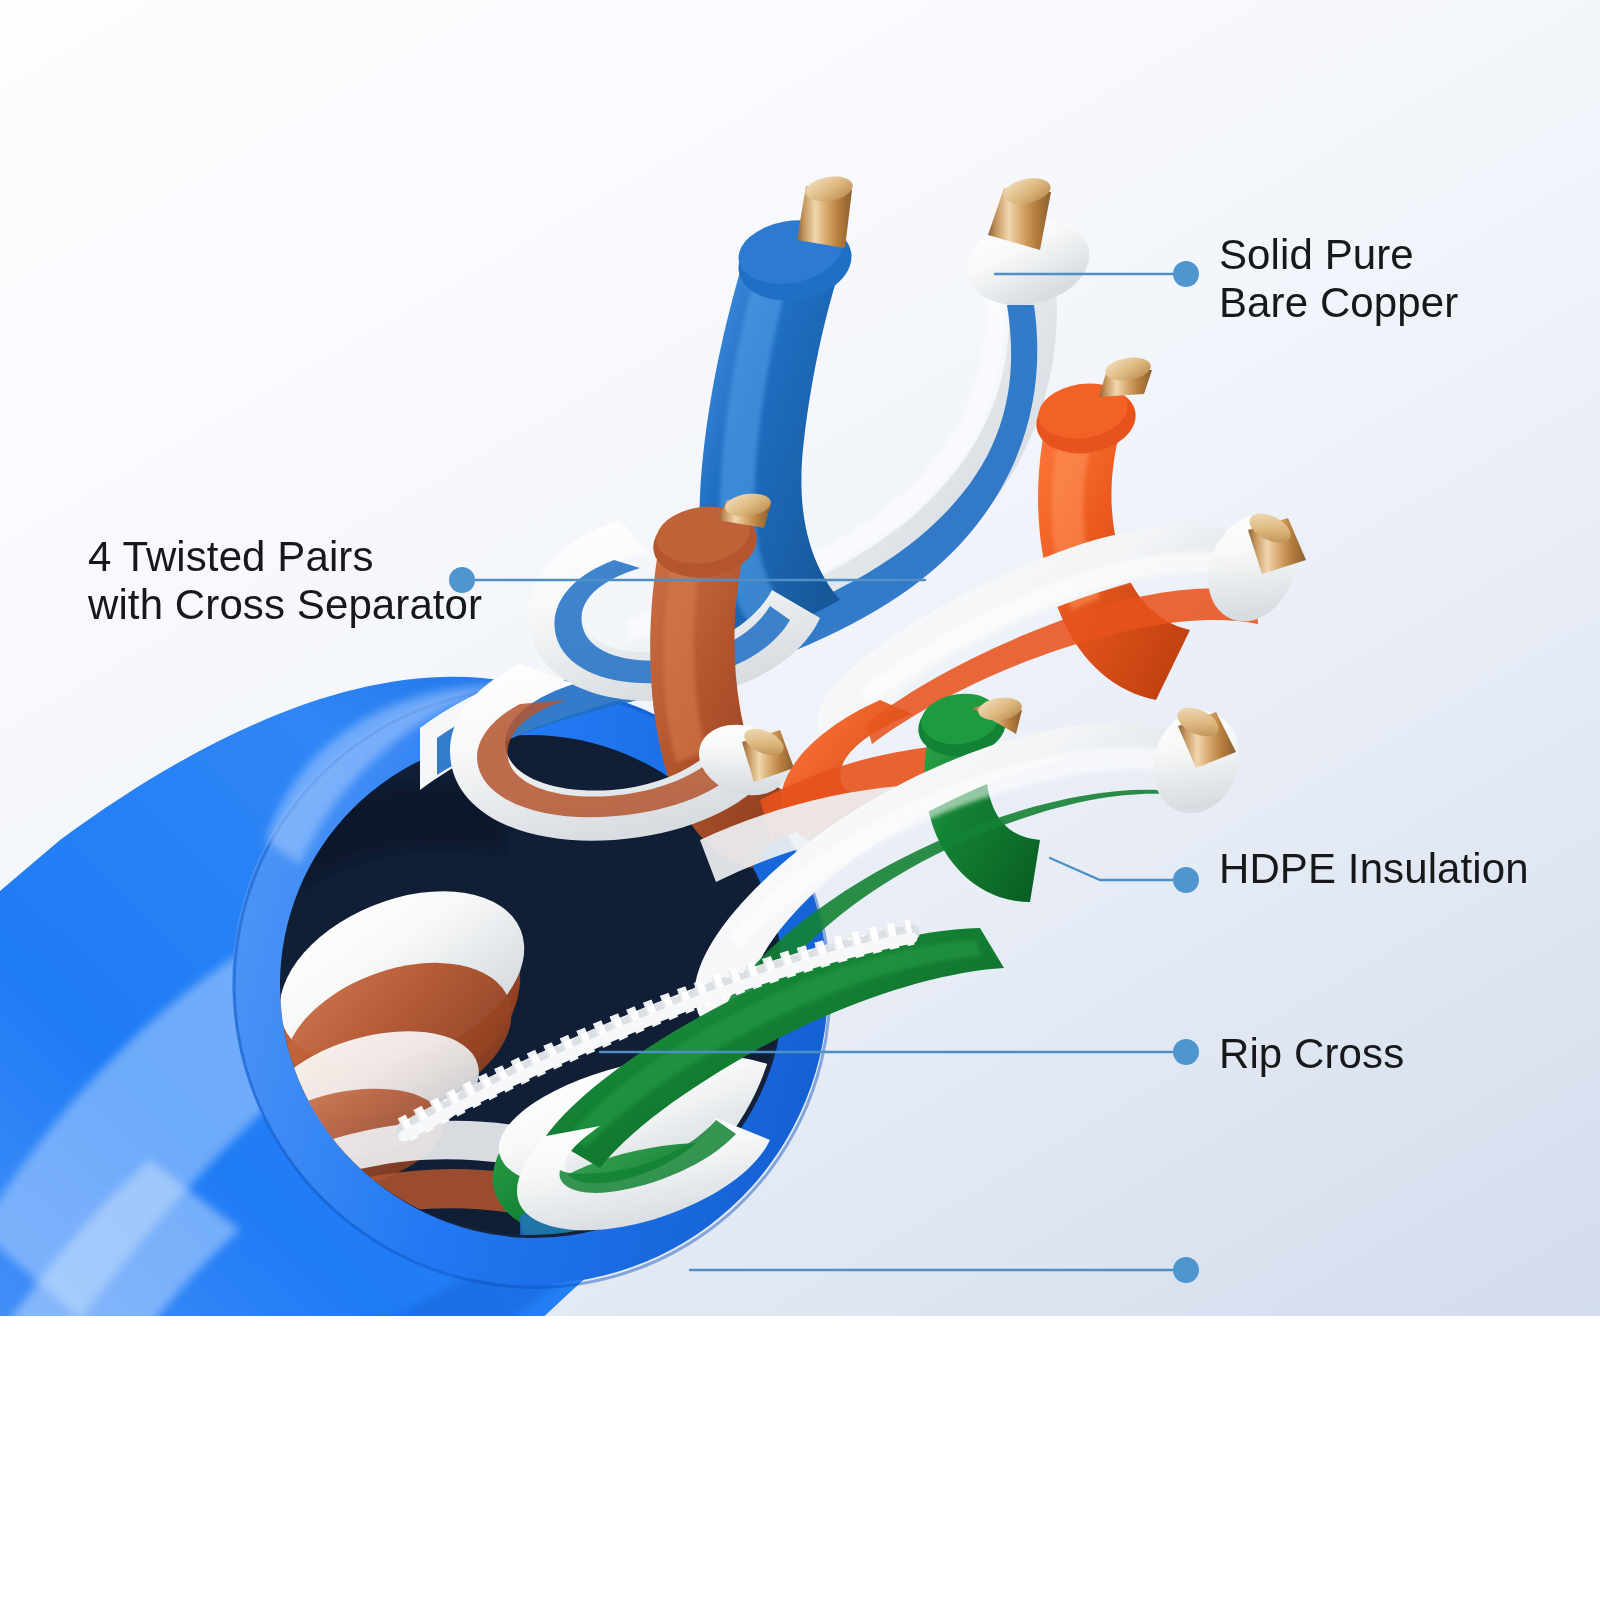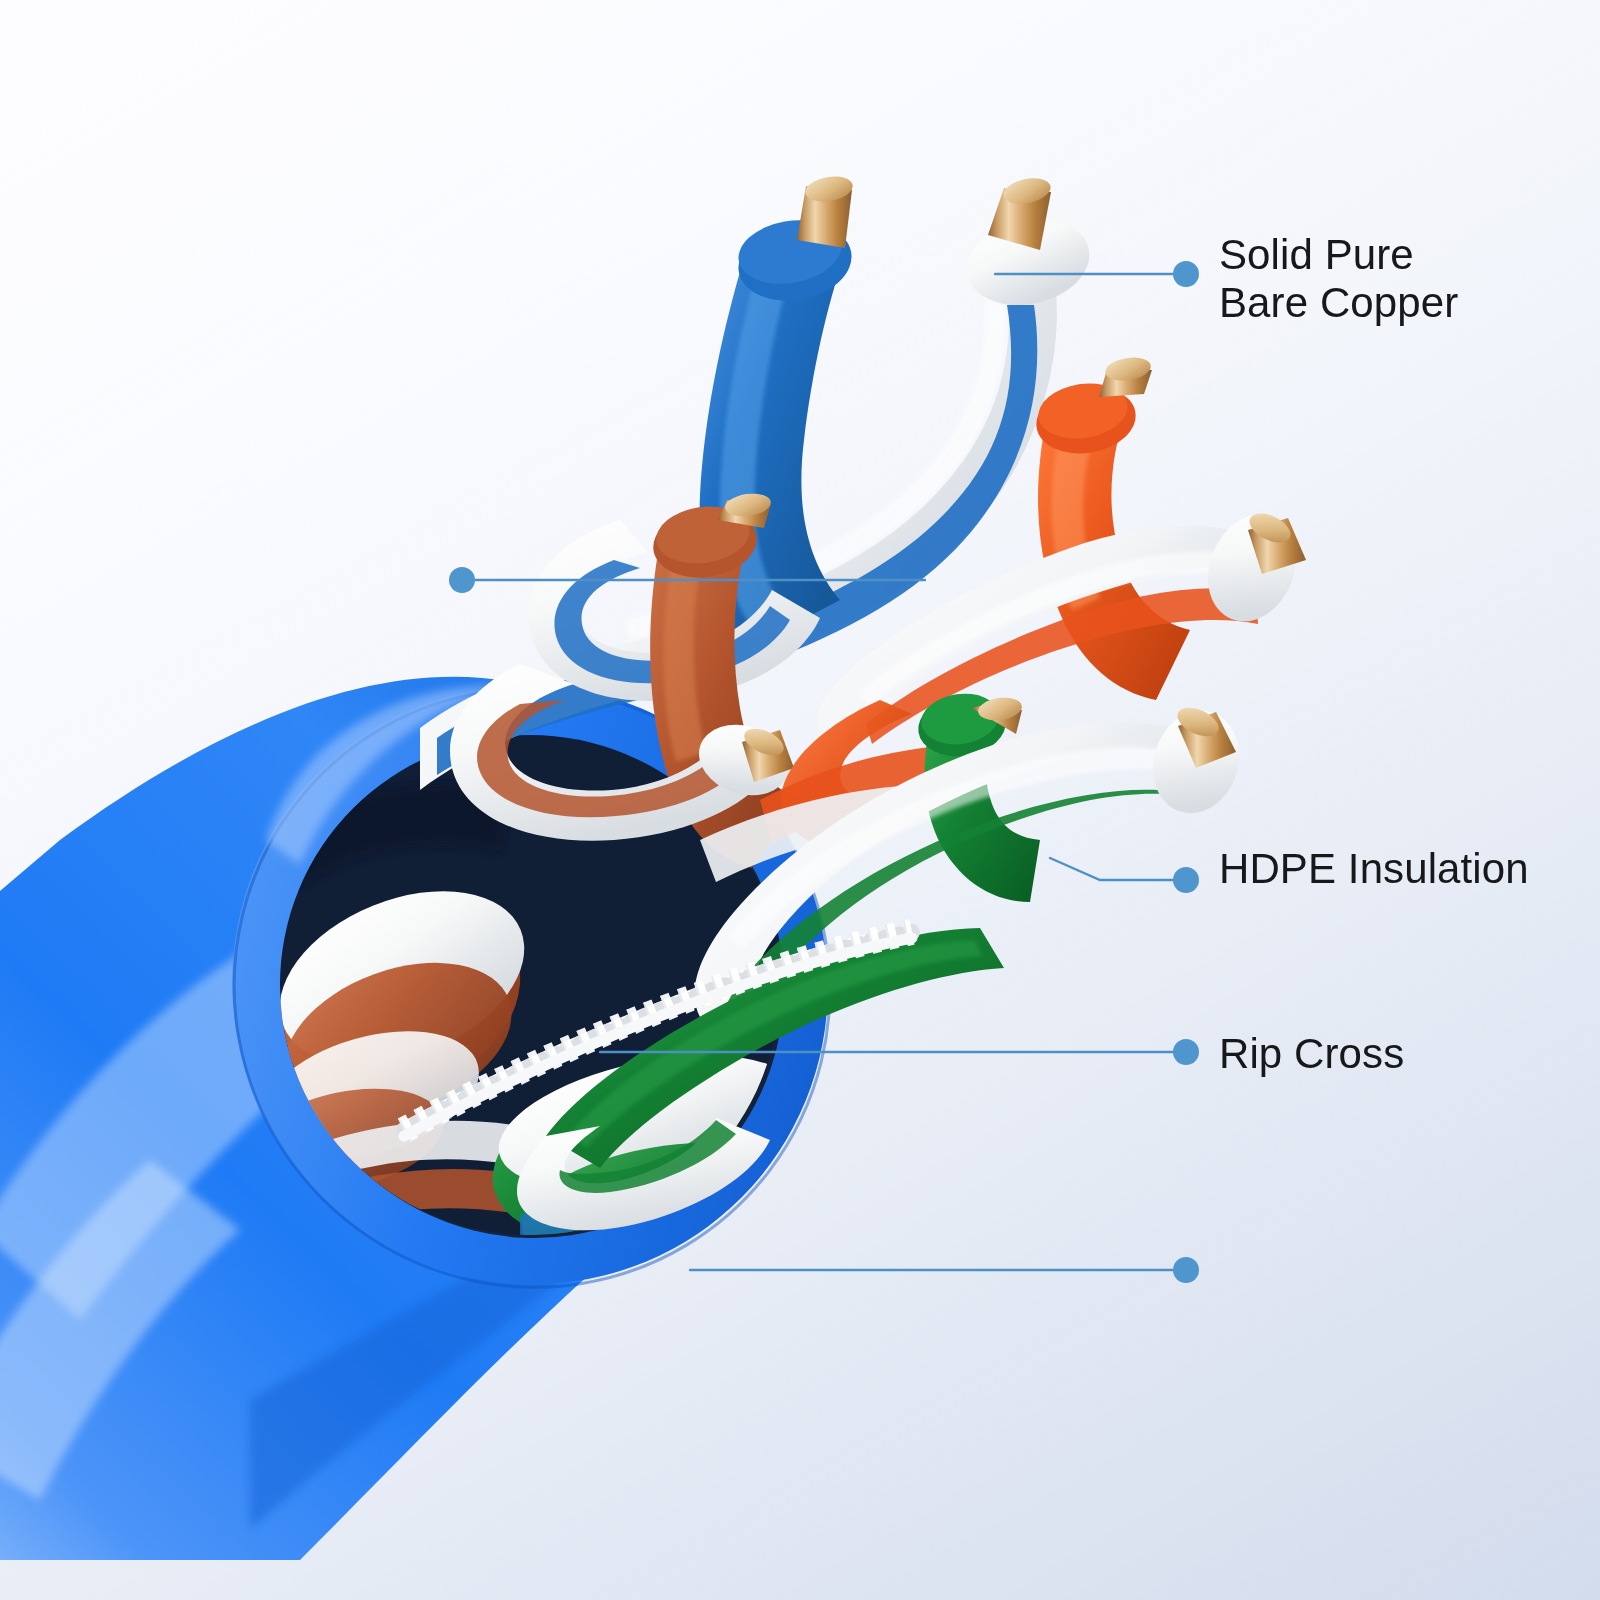--- a/index.html
+++ b/index.html
@@ -7,21 +7,21 @@
     margin: 0;
     padding: 0;
     width: 1600px;
     height: 1600px;
     overflow: hidden;
     font-family: "Liberation Sans", "DejaVu Sans", sans-serif;
   }
   #stage {
     position: relative;
     width: 1600px;
-    height: 1600px;
+    height: 1316px;
     background: linear-gradient(150deg, #fdfdff 0%, #fafbfe 22%, #f1f4fa 48%, #e4eaf4 72%, #d3dced 100%);
     overflow: hidden;
   }
   #art {
     position: absolute;
     inset: 0;
     width: 1600px;
     height: 1600px;
   }
   .callout-text {
@@ -446,19 +446,21 @@
       <circle cx="1186" cy="1052" r="13" fill="#4f96cf"></circle>
 
       <line x1="690" y1="1270" x2="1186" y2="1270" stroke="#4e90c6" stroke-width="2.4"></line>
       <circle cx="1186" cy="1270" r="13" fill="#4f96cf"></circle>
     </g>
   </svg>
 
   <div id="t-copper" class="callout-text right">Solid Pure
 Bare Copper</div>
 
+  <div id="t-pairs" class="callout-text left">4 Twisted Pairs
+with Cross Separator</div>
 
   <div id="t-hdpe" class="callout-text right">HDPE Insulation</div>
 
   <div id="t-rip" class="callout-text right">Rip Cross</div>
 
 
 </div>
 
 </body></html>

